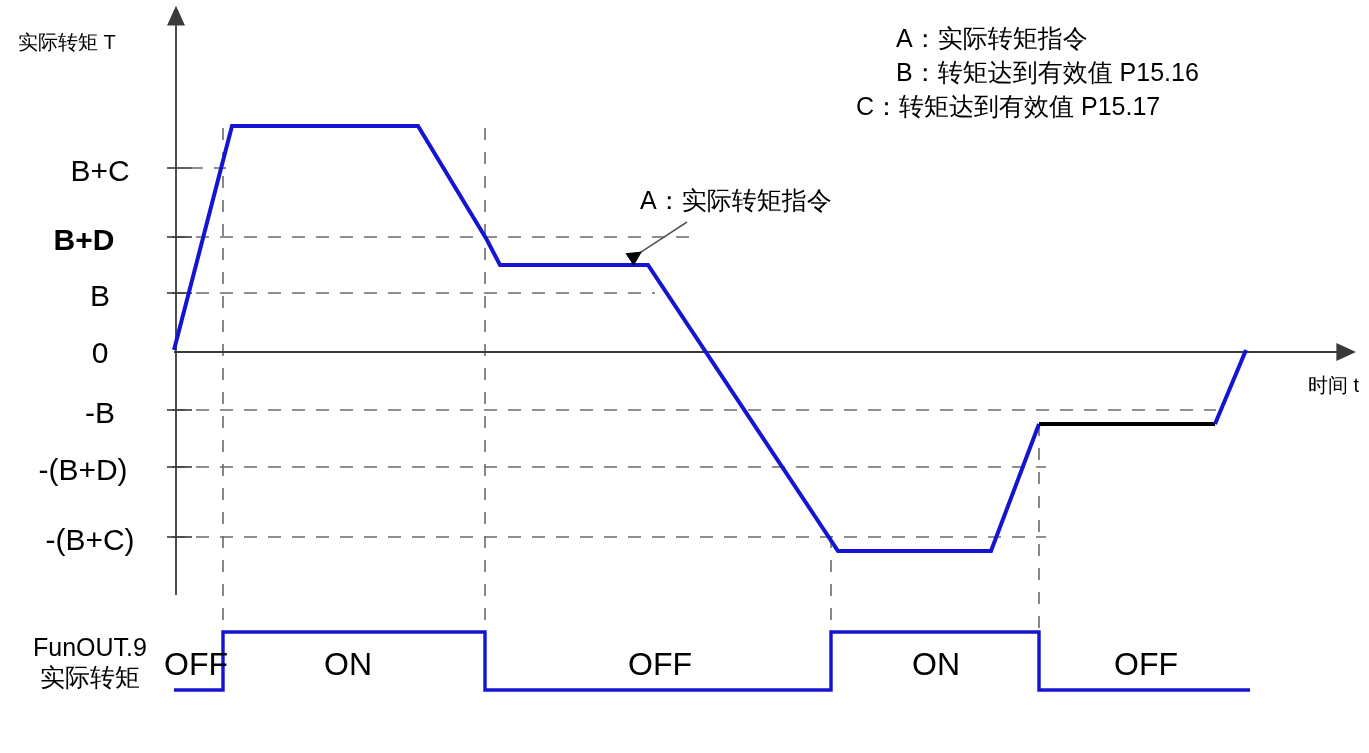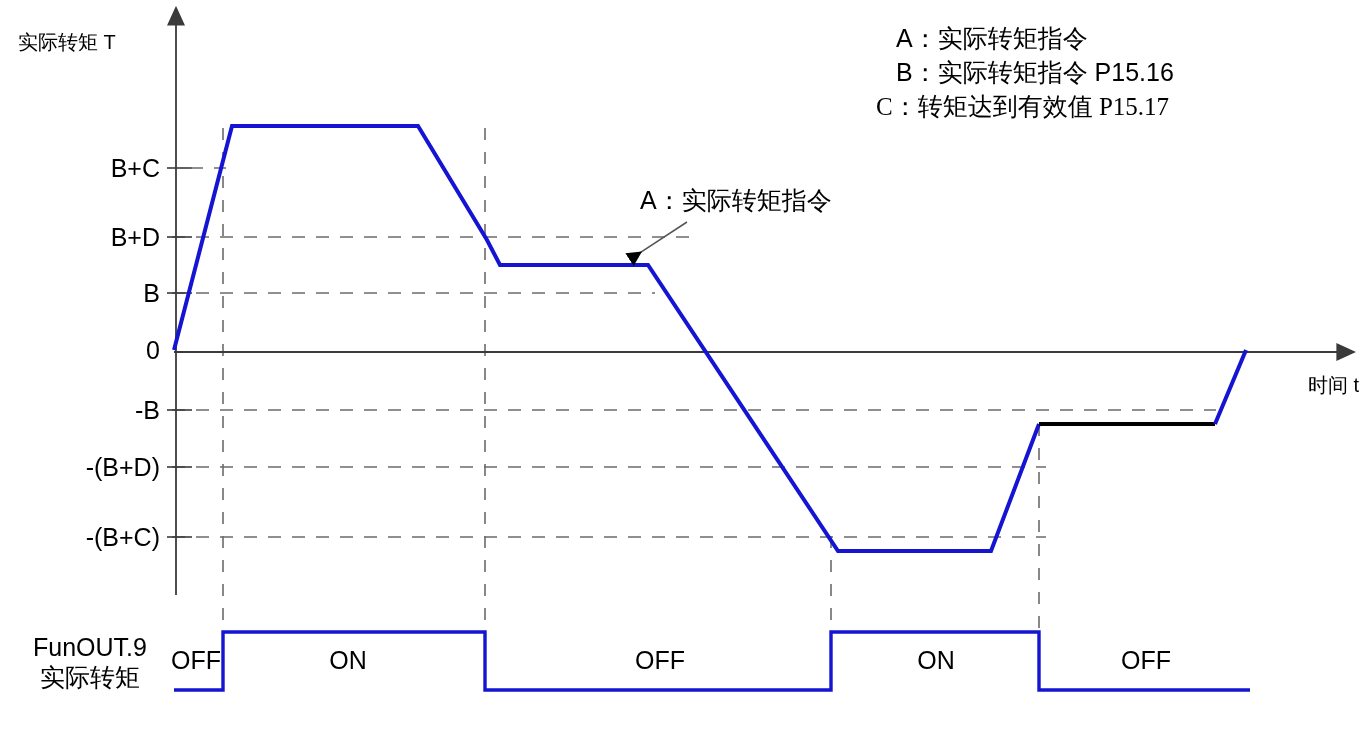--- a/index.html
+++ b/index.html
@@ -10,24 +10,24 @@
     color:#000;
     overflow:hidden;
     position:relative;
   }
   #stage{position:absolute;left:0;top:0;width:1369px;height:753px;}
   svg#diagram{position:absolute;left:0;top:0;width:1369px;height:753px;display:block;}
 
   .txt{position:absolute;white-space:pre;line-height:1;}
 
   .axis-title{font-size:20px;}
-  .axis-tick-label{font-size:25px;text-align:right;}
+  .axis-tick-label{font-size:30px;text-align:center;}
   .legend-line{font-size:25px;}
   .callout{font-size:25px;}
-  .sig-label{font-size:25px;text-align:center;}
+  .sig-label{font-size:32px;text-align:center;}
   .out-name{font-size:25px;text-align:center;line-height:1.18;}
 </style>
 </head>
 <body>
 
 <div id="stage">
 
   <svg id="diagram" viewBox="0 0 1369 753">
     <defs>
       <marker id="arrowhead" markerWidth="11" markerHeight="11" refX="2" refY="5" orient="auto" markerUnits="strokeWidth">
@@ -75,30 +75,30 @@
     <line x1="687" y1="222" x2="632" y2="258" stroke="#555555" stroke-width="1.5" marker-end="url(#calloutArrow)"></line>
 
     <polyline points="174,690 223,690 223,632 485,632 485,690 831,690 831,632 1039,632 1039,690 1250,690" fill="none" stroke="#1414d2" stroke-width="3.4" stroke-linejoin="miter" stroke-linecap="butt"></polyline>
   </svg>
 
   <div class="txt axis-title" style="left:18px;top:32px;">实际转矩 T</div>
 
   <div class="txt axis-title" style="left:1308px;top:375px;">时间 t</div>
 
   <div class="txt axis-tick-label" style="left:40px;top:156px;width:120px;">B+C</div>
-  <div class="txt axis-tick-label" style="left:40px;top:225px;width:120px;">B+D</div>
+  <div class="txt axis-tick-label" style="left:24px;top:225px;width:120px;font-weight:bold;">B+D</div>
   <div class="txt axis-tick-label" style="left:40px;top:281px;width:120px;">B</div>
   <div class="txt axis-tick-label" style="left:40px;top:338px;width:120px;">0</div>
   <div class="txt axis-tick-label" style="left:40px;top:398px;width:120px;">-B</div>
-  <div class="txt axis-tick-label" style="left:20px;top:455px;width:140px;">-(B+D)</div>
+  <div class="txt axis-tick-label" style="left:13px;top:455px;width:140px;">-(B+D)</div>
   <div class="txt axis-tick-label" style="left:20px;top:525px;width:140px;">-(B+C)</div>
 
   <div class="txt legend-line" style="left:896px;top:26px;">A：实际转矩指令</div>
-  <div class="txt legend-line" style="left:896px;top:60px;">B：实际转矩指令 P15.16</div>
-  <div class="txt legend-line" style="left:876px;top:94px;font-family:Liberation Serif, serif;">C：转矩达到有效值 P15.17</div>
+  <div class="txt legend-line" style="left:896px;top:60px;">B：转矩达到有效值 P15.16</div>
+  <div class="txt legend-line" style="left:856px;top:94px;">C：转矩达到有效值 P15.17</div>
 
   <div class="txt callout" style="left:640px;top:188px;">A：实际转矩指令</div>
 
   <div class="txt out-name" style="left:15px;top:633px;width:150px;"><span>FunOUT.9</span><br><span>实际转矩</span></div>
 
   <div class="txt sig-label" style="left:156px;top:648px;width:80px;">OFF</div>
   <div class="txt sig-label" style="left:308px;top:648px;width:80px;">ON</div>
   <div class="txt sig-label" style="left:620px;top:648px;width:80px;">OFF</div>
   <div class="txt sig-label" style="left:896px;top:648px;width:80px;">ON</div>
   <div class="txt sig-label" style="left:1106px;top:648px;width:80px;">OFF</div>

